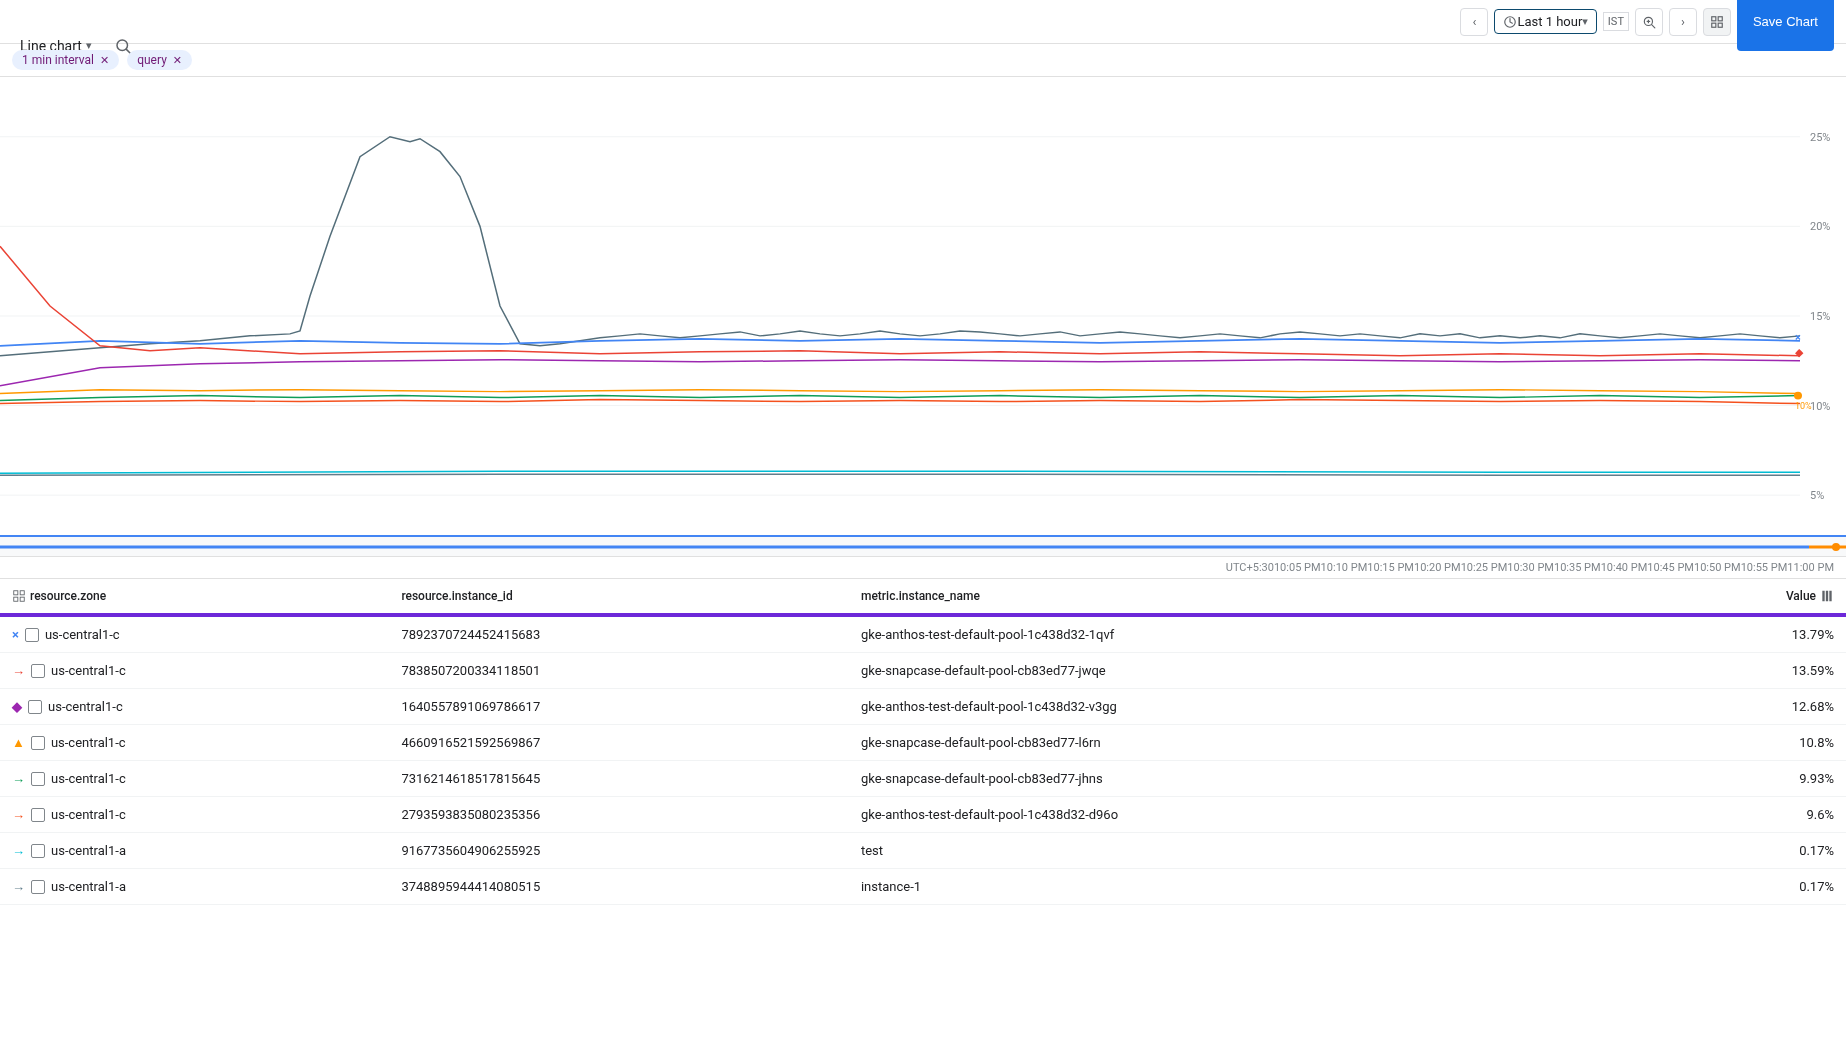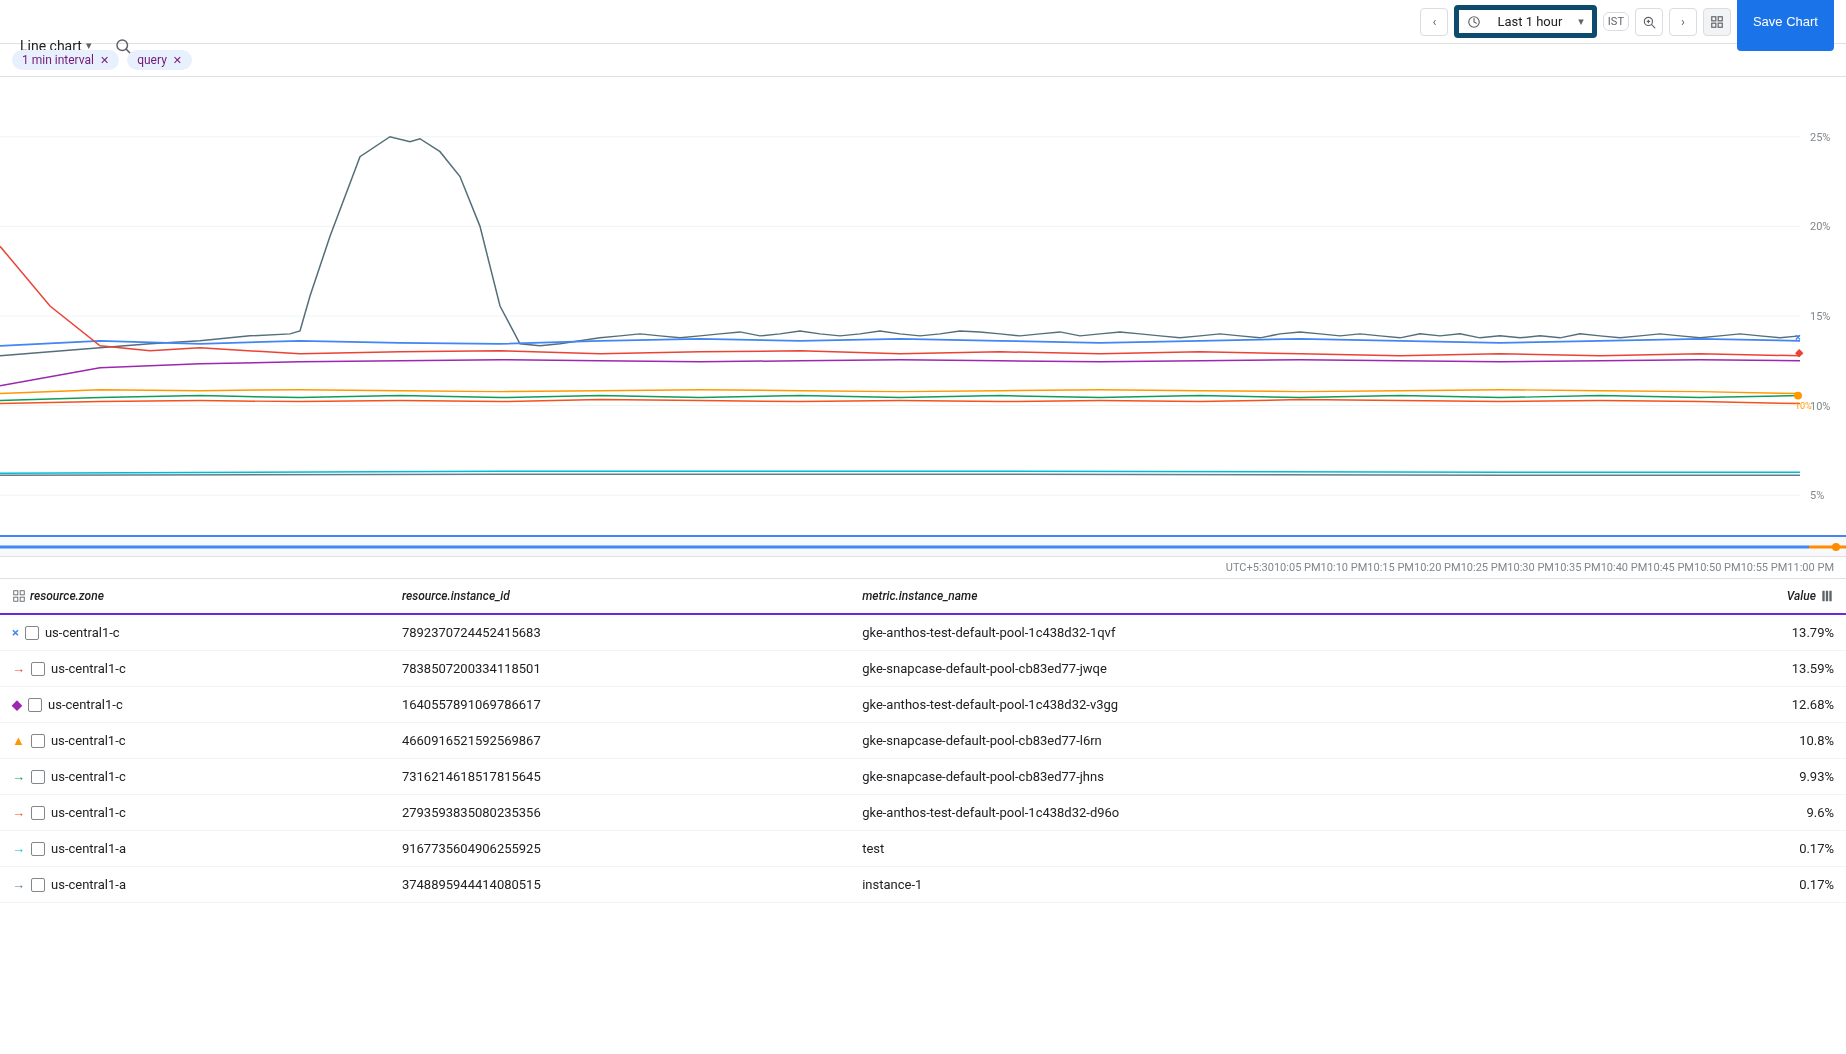--- a/index.html
+++ b/index.html
@@ -52,33 +52,33 @@
       height: 28px;
       border: 1px solid #dadce0;
       border-radius: 4px;
       cursor: pointer;
       background: #fff;
       color: #5f6368;
     }
     .time-selector {
       display: flex;
       align-items: center;
-      gap: 16px;
-      border: 5px solid #0c4a6e;
+      gap: 0;
+      border: 1px solid #0c4a6e;
       border-radius: 4px;
       padding: 4px 8px;
       cursor: pointer;
       font-size: 13px;
       color: #202124;
     }
     .tz-badge {
       font-size: 11px;
       color: #5f6368;
       border: 1px solid #dadce0;
-      border-radius: 6px;
+      border-radius: 0;
       padding: 2px 4px;
     }
     .zoom-icon-btn {
       display: flex;
       align-items: center;
       justify-content: center;
       width: 28px;
       height: 28px;
       border: 1px solid #dadce0;
       border-radius: 4px;
@@ -167,22 +167,21 @@
       overflow-y: auto;
       height: calc(1054px - 44px - 36px - 460px - 20px - 24px);
     }
     table {
       width: 100%;
       border-collapse: collapse;
       font-size: 13px;
     }
     thead tr {
       background: #fff;
-      border-bottom: 2px solid #6d28d9;
-      font-style: italic;
+      border-bottom: 4px solid #6d28d9;
     }
     th {
       padding: 10px 12px;
       text-align: left;
       font-weight: 500;
       color: #202124;
       font-size: 12px;
       cursor: pointer;
       white-space: nowrap;
     }

